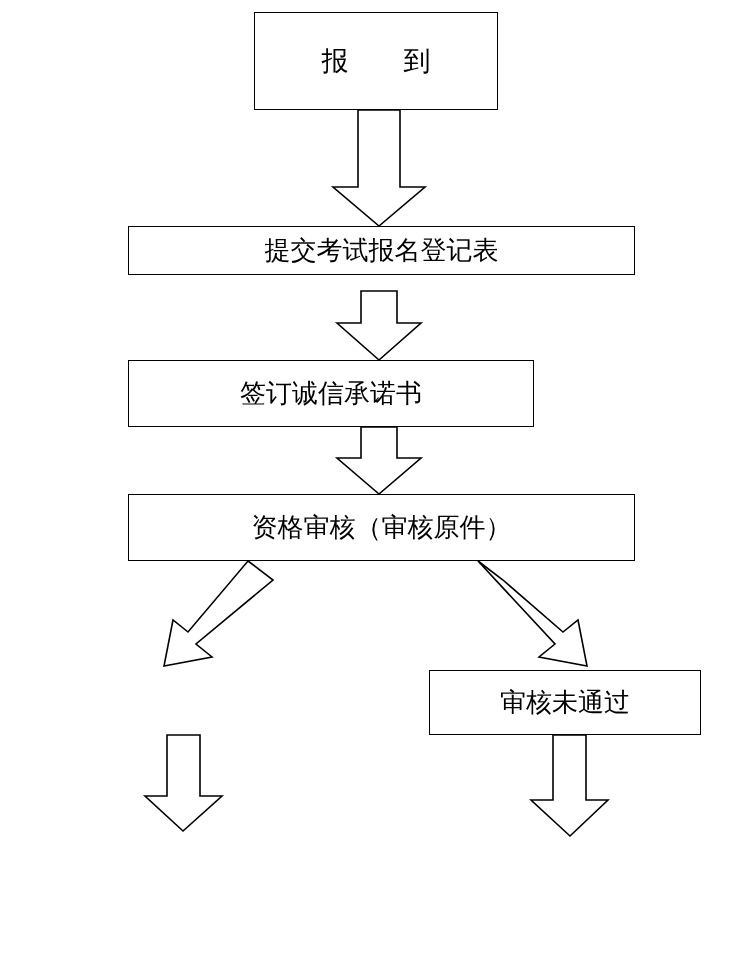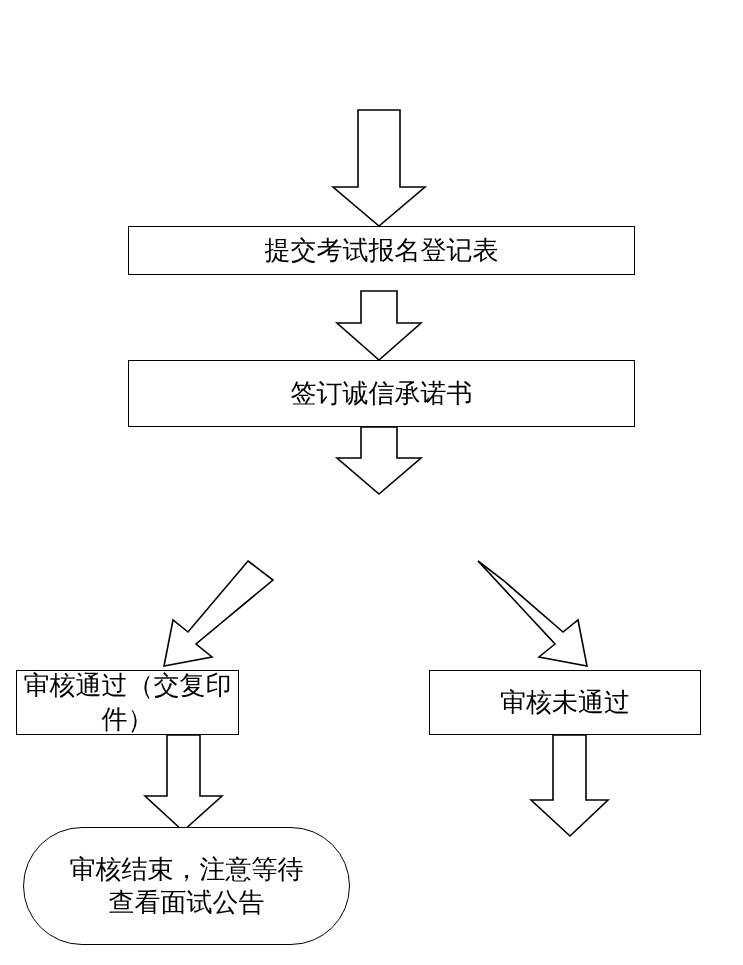--- a/index.html
+++ b/index.html
@@ -50,21 +50,21 @@
   .arrow-poly {
     fill: #ffffff;
     stroke: #000000;
     stroke-width: 1.6;
     stroke-linejoin: miter;
   }
 
   
   #node-baodao        { left: 254px; top: 12px;  width: 244px; height: 98px;  font-size: 27px; letter-spacing: 14px; text-indent: 14px; }
   #node-tijiao        { left: 128px; top: 226px; width: 507px; height: 49px;  font-size: 26px; }
-  #node-qianding      { left: 128px; top: 360px; width: 507px; height: 67px;  font-size: 26px; }
+  #node-qianding      { left: 128px; top: 360px; width: 406px; height: 67px;  font-size: 26px; }
   #node-zige          { left: 128px; top: 494px; width: 507px; height: 67px;  font-size: 26px; }
   #node-tongguo       { left: 16px;  top: 670px; width: 223px; height: 65px;  font-size: 26px; }
   #node-weitongguo    { left: 429px; top: 670px; width: 272px; height: 65px;  font-size: 26px; }
   #node-jieshu        { left: 23px;  top: 827px; width: 327px; height: 118px; font-size: 26px; }
   #node-shunyan       { left: 421px; top: 833px; width: 299px; height: 110px; font-size: 26px; }
 </style>
 </head>
 <body>
 
 <div id="canvas">
@@ -79,37 +79,36 @@
 
     <polygon class="arrow-poly" points="248,561 273,580 196,644 212,657 164,666 173,620 188,632"></polygon>
 
     <polygon class="arrow-poly" points="478,561 503,580 563,632 578,620 587,666 539,657 555,644"></polygon>
 
     <polygon class="arrow-poly" points="167,735 200,735 200,796 222,796 183,831 145,796 167,796"></polygon>
 
     <polygon class="arrow-poly" points="553,735 586,735 586,800 608,800 570,836 531,800 553,800"></polygon>
   </svg>
 
+  <div class="node" id="node-baodao">
+    <span class="node-label">报　到</span>
+  </div>
 
   <div class="node" id="node-tijiao">
     <span class="node-label">提交考试报名登记表</span>
   </div>
 
   <div class="node" id="node-qianding">
     <span class="node-label">签订诚信承诺书</span>
   </div>
 
+  <div class="node" id="node-zige">
+    <span class="node-label">资格审核（审核原件）</span>
+  </div>
 
-  <div class="node" id="node-tongguo">
-    <span class="node-label">审核通过（交复印件）</span>
-  </div>
 
   <div class="node" id="node-weitongguo">
     <span class="node-label">审核未通过</span>
   </div>
 
-  <div class="node shape-stadium" id="node-jieshu">
-    <span class="node-label">审核结束，注意等待
-查看面试公告</span>
-  </div>
 
 
 </div>
 
 </body></html>

